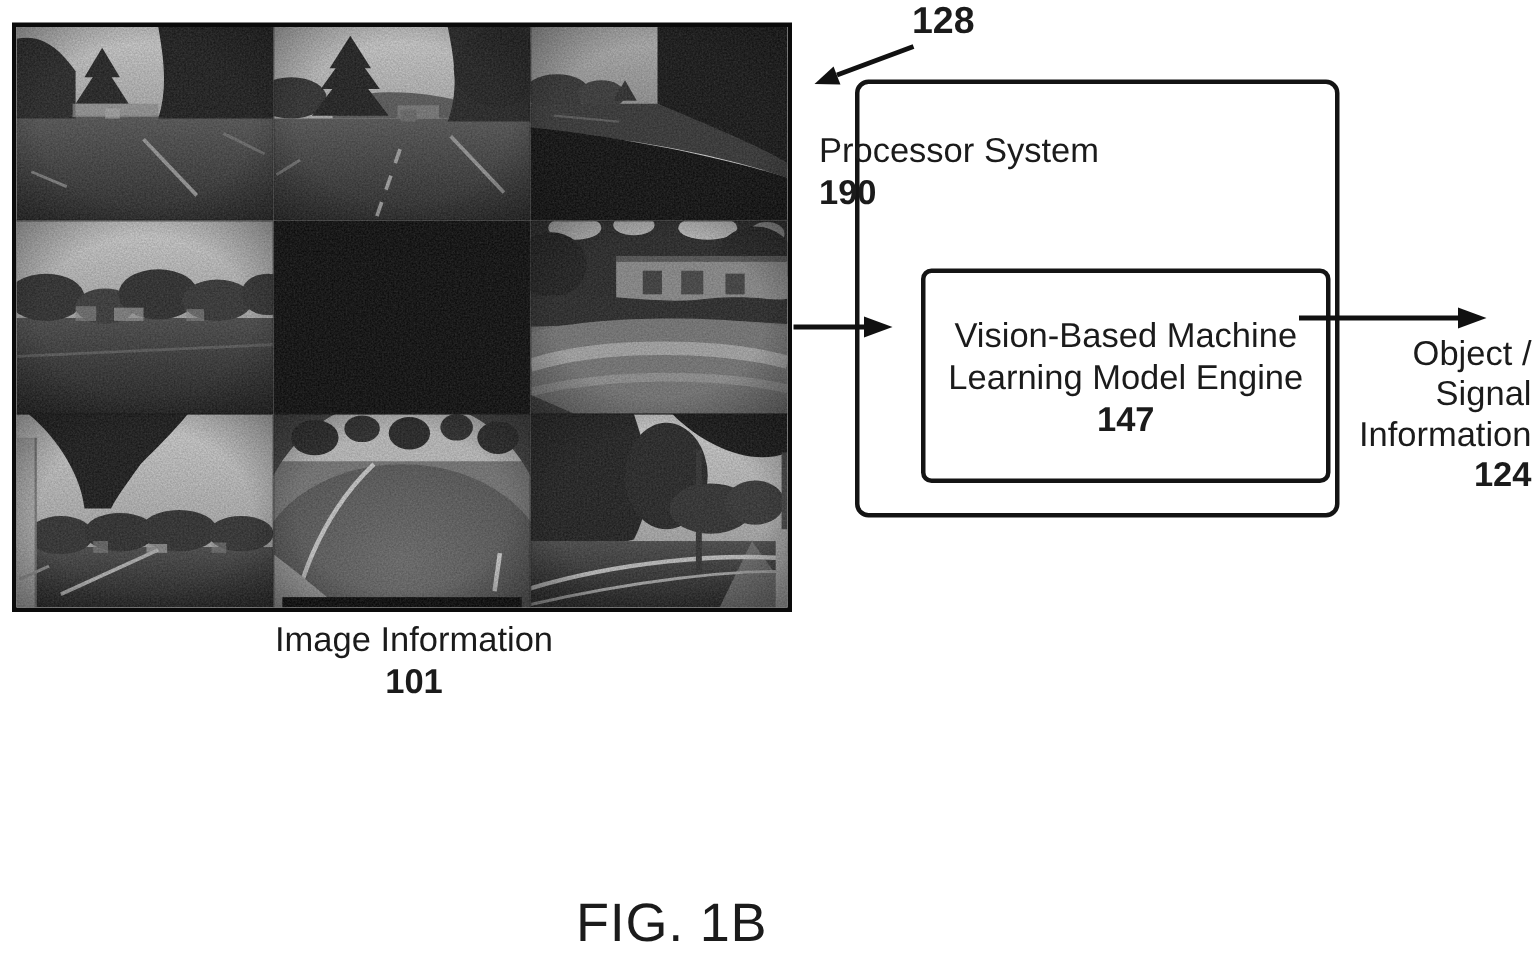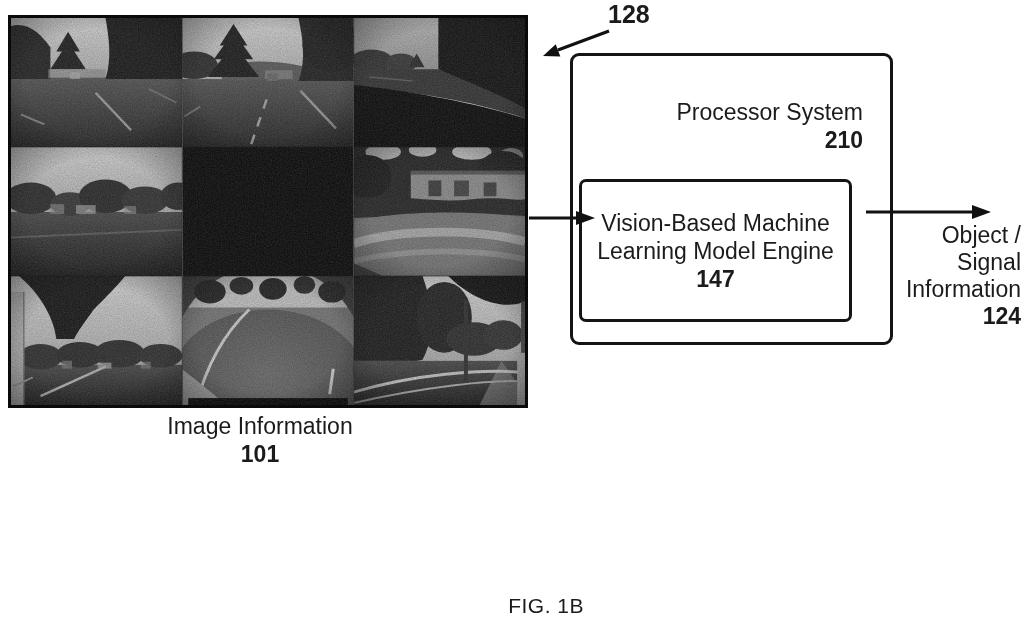--- a/index.html
+++ b/index.html
@@ -1,33 +1,33 @@
 <!DOCTYPE html>
 <html><head>
 <meta charset="utf-8">
 <style>
   html,body{margin:0;padding:0;background:#fff;}
   .page{position:relative;width:1024px;height:637px;background:#ffffff;overflow:hidden;
         font-family:"Liberation Sans",sans-serif;color:#1b1b1b;}
   .abs{position:absolute;}
   .grid-wrap{left:8px;top:15px;width:520px;height:393px;border:3px solid #0a0a0a;box-sizing:border-box;}
   .grid-wrap svg{display:block;width:514px;height:387px;}
-  .grid-caption{left:0;top:412px;width:520px;text-align:center;font-size:23px;line-height:28px;}
+  .grid-caption{left:16px;top:412px;width:520px;text-align:center;font-size:23px;line-height:28px;}
   .proc-box{left:570px;top:53px;width:323px;height:292px;border:3px solid #141414;border-radius:9px;
             box-sizing:border-box;background:#ffffff;}
-  .proc-title-block{margin-top:42px;text-align:right;transform:translateX(-27px);
+  .proc-title-block{margin-top:30px;text-align:left;transform:translateX(-27px);
                     font-size:23px;line-height:28px;}
-  .engine-box{left:579px;top:179px;width:273px;height:143px;border:3px solid #141414;border-radius:7px;
+  .engine-box{left:614px;top:179px;width:273px;height:143px;border:3px solid #141414;border-radius:7px;
               box-sizing:border-box;background:#ffffff;display:flex;flex-direction:column;
               justify-content:center;text-align:center;font-size:23px;line-height:28px;}
   .engine-title{width:252px;margin:0 auto;}
   .bold{font-weight:bold;}
   .ref128{left:608px;top:0px;font-size:25px;font-weight:bold;}
   .output-block{left:889px;top:222px;width:132px;text-align:right;font-size:23px;line-height:27px;}
-  .fig-caption{left:384px;top:594px;width:200px;text-align:right;font-size:21px;font-weight:500;
+  .fig-caption{left:384px;top:594px;width:200px;text-align:left;font-size:36px;font-weight:500;
                letter-spacing:0.5px;}
   .arrows{left:0;top:0;width:1024px;height:637px;pointer-events:none;}
 </style>
 </head>
 <body>
 
 <div class="page">
 
   <div class="abs grid-wrap">
     <svg viewBox="0 0 522 393" preserveAspectRatio="none">
@@ -222,21 +222,21 @@
   </div>
 
   <div class="abs grid-caption">
     <div>Image Information</div>
     <div class="bold">101</div>
   </div>
 
   <div class="abs proc-box">
     <div class="proc-title-block">
       <div>Processor System</div>
-      <div class="bold">210</div>
+      <div class="bold">190</div>
     </div>
   </div>
 
   <div class="abs engine-box">
     <div class="engine-title">Vision-Based Machine Learning Model Engine</div>
     <div class="bold">147</div>
   </div>
 
   <div class="abs ref128">128</div>
 

